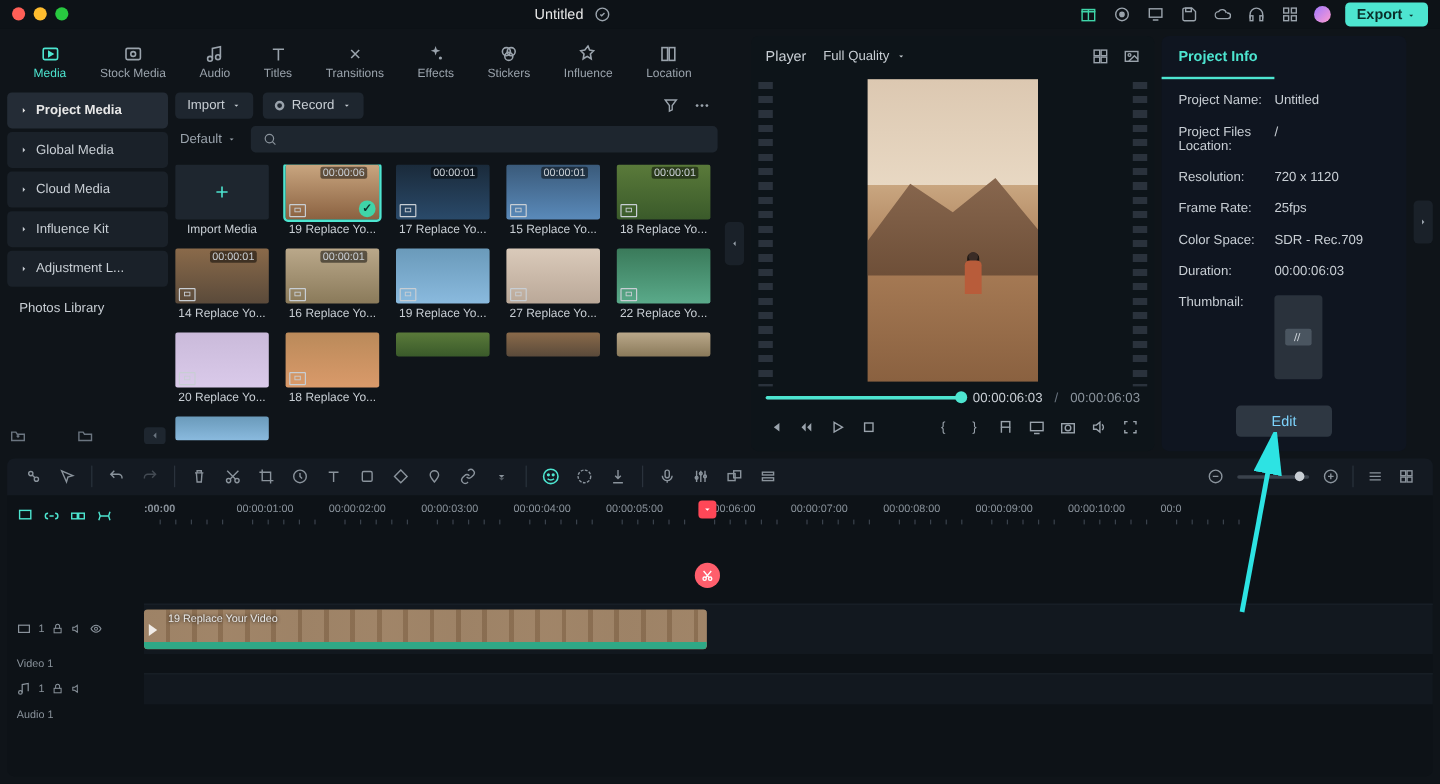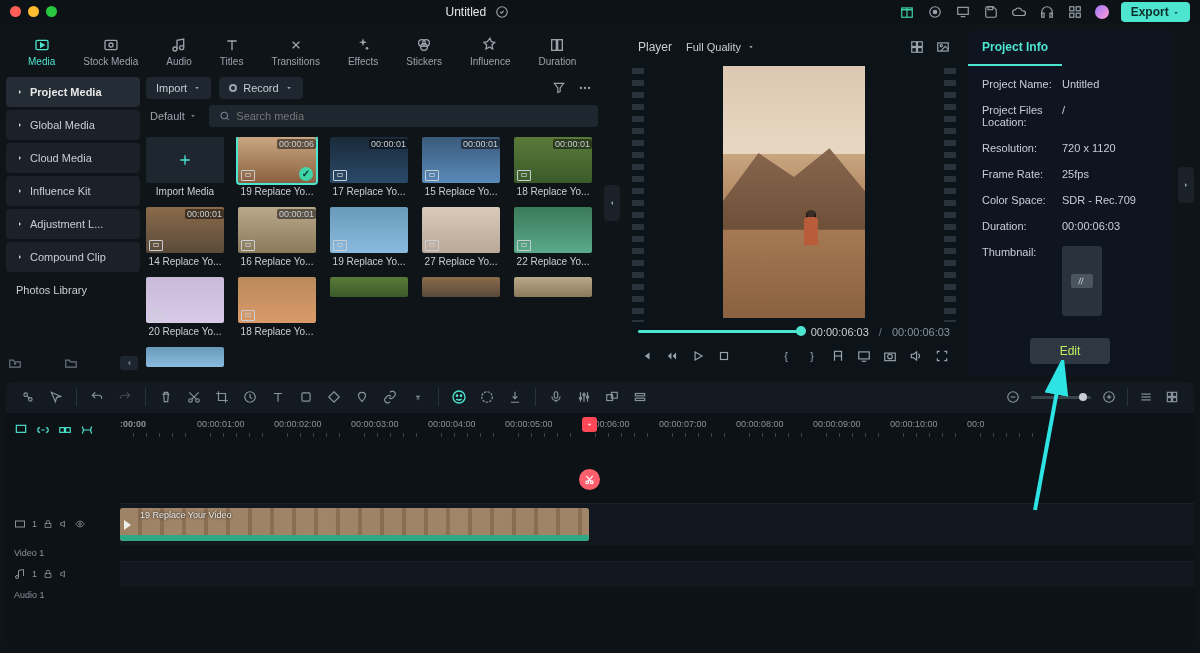--- a/index.html
+++ b/index.html
@@ -45,21 +45,21 @@
 
 .search-row { display: flex; gap: 8px; margin-bottom: 10px; }
 .default-dd { font-size: 11px; color: #9aa3ac; padding: 5px 4px; cursor: pointer; display:flex;align-items:center;gap:4px;}
 .search-box { flex: 1; background: #1e262f; border-radius: 4px; padding: 5px 10px; display: flex; align-items: center; gap: 6px; }
 .search-box input { background: transparent; border: none; color: #c8ced4; outline: none; width: 100%; font-size: 11px; }
 
 .media-grid { display: grid; grid-template-columns: repeat(5, 1fr); gap: 10px 14px; overflow-y: auto; padding-right:6px;}
 .media-item { display: flex; flex-direction: column; gap: 3px; cursor: pointer; }
 .thumb { height: 46px; background: #2a323c; border-radius: 2px; position: relative; overflow: hidden; }
 .thumb.import-t { background: #1e262f; display: flex; align-items: center; justify-content: center; }
-.thumb .dur { position: absolute; top: 2px; right: 0; font-size: 9px; background: rgba(0,0,0,.5); padding: 0 2px; border-radius: 2px; }
+.thumb .dur { position: absolute; top: 2px; right: 10px; font-size: 9px; background: rgba(0,0,0,.5); padding: 0 2px; border-radius: 2px; }
 .thumb .badge { position: absolute; bottom: 2px; left: 3px; width: 14px; height: 11px; border: 1px solid #c8ced4; border-radius: 1px; display:flex;align-items:center;justify-content:center;}
 .thumb .check { position: absolute; bottom: 2px; right: 3px; width: 14px; height: 14px; border-radius: 50%; background: #3fd4a8; display:flex;align-items:center;justify-content:center;color:#0a2f2a;font-size:10px;font-weight:bold;}
 .media-item.selected .thumb { outline: 2px solid #4de5d0; }
 .media-label { font-size: 10px; text-align: center; white-space: nowrap; overflow: hidden; text-overflow: ellipsis; }
 
 .collapse-handle { width: 16px; height: 36px; background: #1a2129; display: flex; align-items: center; justify-content: center; cursor: pointer; border-radius:4px; align-self:center;}
 
 
 .player-pane { flex: 1; display: flex; flex-direction: column; background:#0d1419;border-radius:6px;padding:6px;}
 .player-header { display: flex; align-items: center; gap: 14px; padding: 4px 6px 8px; }
@@ -89,21 +89,21 @@
 
 .right-pane { width: 204px; background:#0f1520;border-radius:6px;display:flex;flex-direction:column;padding:0;}
 .right-tab { display: flex; font-weight: bold; }
 .right-tab-btn { padding: 10px 14px; font-size: 12px; color: #4de5d0; border-bottom: 2px solid #4de5d0; cursor:pointer;}
 .info-table { padding: 12px 14px; display: flex; flex-direction: column; gap: 14px; font-size: 11px; }
 .info-row { display: flex; }
 .info-label { width: 80px; color: #c8ced4; }
 .info-value { color: #c8ced4; }
 .thumb-preview { width: 40px; height: 70px; background: #2a323c; border-radius: 3px; display:flex;align-items:center;justify-content:center;position:relative;}
 .thumb-preview .inner { width:22px;height:14px;background:#4a5560;border-radius:2px;display:flex;align-items:center;justify-content:center;}
-.edit-btn { background: #2e3742; color: #bef264; border: none; padding: 6px 30px; border-radius: 4px; cursor: pointer; font-size: 12px; align-self:center;margin-top:8px;}
+.edit-btn { background: #2e3742; color: #7dd3fc; border: none; padding: 6px 30px; border-radius: 4px; cursor: pointer; font-size: 12px; align-self:center;margin-top:8px;}
 
 
 .big-arrow { position: absolute; right: 115px; top: 360px; pointer-events: none; }
 
 
 .toolbar-row { height: 34px; background: #141a22; display: flex; align-items: center; padding: 0 14px; gap: 12px; margin: 0 6px;border-radius:6px 6px 0 0;}
 .tb-ic { color: #8a939c; cursor: pointer; display:flex;align-items:center;justify-content:center;width:16px;height:16px;}
 .tb-sep { width: 1px; height: 18px; background: #2a323c; }
 .zoom-group { margin-left: auto; display: flex; align-items: center; gap: 10px; }
 .zoom-slider { width: 60px; height: 3px; background: #3a424c; position: relative; border-radius:2px;}
@@ -283,21 +283,21 @@
             </div>
             <span>Influence</span>
           </div>
         <div class="nav-tab">
             <div class="nav-ic">
               <svg width="18" height="16" viewBox="0 0 24 24" fill="none" stroke="currentColor" stroke-width="2">
                 <rect x="4" y="4" width="7" height="16"></rect>
                 <rect x="13" y="4" width="7" height="16"></rect>
               </svg>
             </div>
-            <span>Duration</span>
+            <span>Location</span>
           </div>
       </div>
 
       <div class="browser-row">
         <div class="sidebar">
           <div class="sb-item active">
               <svg width="8" height="8" viewBox="0 0 24 24" fill="currentColor">
                 <path d="M9 6l6 6-6 6z"></path>
               </svg>
               <span>Project Media</span>
@@ -318,26 +318,20 @@
               <svg width="8" height="8" viewBox="0 0 24 24" fill="currentColor">
                 <path d="M9 6l6 6-6 6z"></path>
               </svg>
               <span>Influence Kit</span>
             </div>
           <div class="sb-item">
               <svg width="8" height="8" viewBox="0 0 24 24" fill="currentColor">
                 <path d="M9 6l6 6-6 6z"></path>
               </svg>
               <span>Adjustment L...</span>
-            </div>
-          <div class="sb-item">
-              <svg width="8" height="8" viewBox="0 0 24 24" fill="currentColor">
-                <path d="M9 6l6 6-6 6z"></path>
-              </svg>
-              <span>Compound Clip</span>
             </div>
           <div class="sb-item photos">
               <span>Photos Library</span>
             </div>
           <div class="sb-bottom">
             <span class="ic">
                 <svg width="14" height="14" viewBox="0 0 24 24" fill="none" stroke="currentColor" stroke-width="2">
                   <path d="M3 7h6l2 3h10v9H3z"></path>
                   <path d="M10 13h4M12 11v4"></path>
                 </svg>
@@ -390,21 +384,20 @@
                 <span>Default</span>
                 <svg width="8" height="8" viewBox="0 0 24 24" fill="currentColor">
                   <path d="M7 10l5 5 5-5z"></path>
                 </svg>
               </div>
             <div class="search-box">
               <svg width="12" height="12" viewBox="0 0 24 24" fill="none" stroke="#8a939c" stroke-width="2">
                   <circle cx="11" cy="11" r="7"></circle>
                   <line x1="21" y1="21" x2="16" y2="16"></line>
                 </svg>
-              <input placeholder="Search media" style="">
             </div>
           </div>
           <div class="media-grid" id="media-grid">
               <div class="media-item">
                 <div class="thumb import-t">
                   <svg width="16" height="16" viewBox="0 0 24 24" fill="none" stroke="#4de5d0" stroke-width="2">
                     <line x1="12" y1="5" x2="12" y2="19"></line>
                     <line x1="5" y1="12" x2="19" y2="12"></line>
                   </svg>
                 </div>

